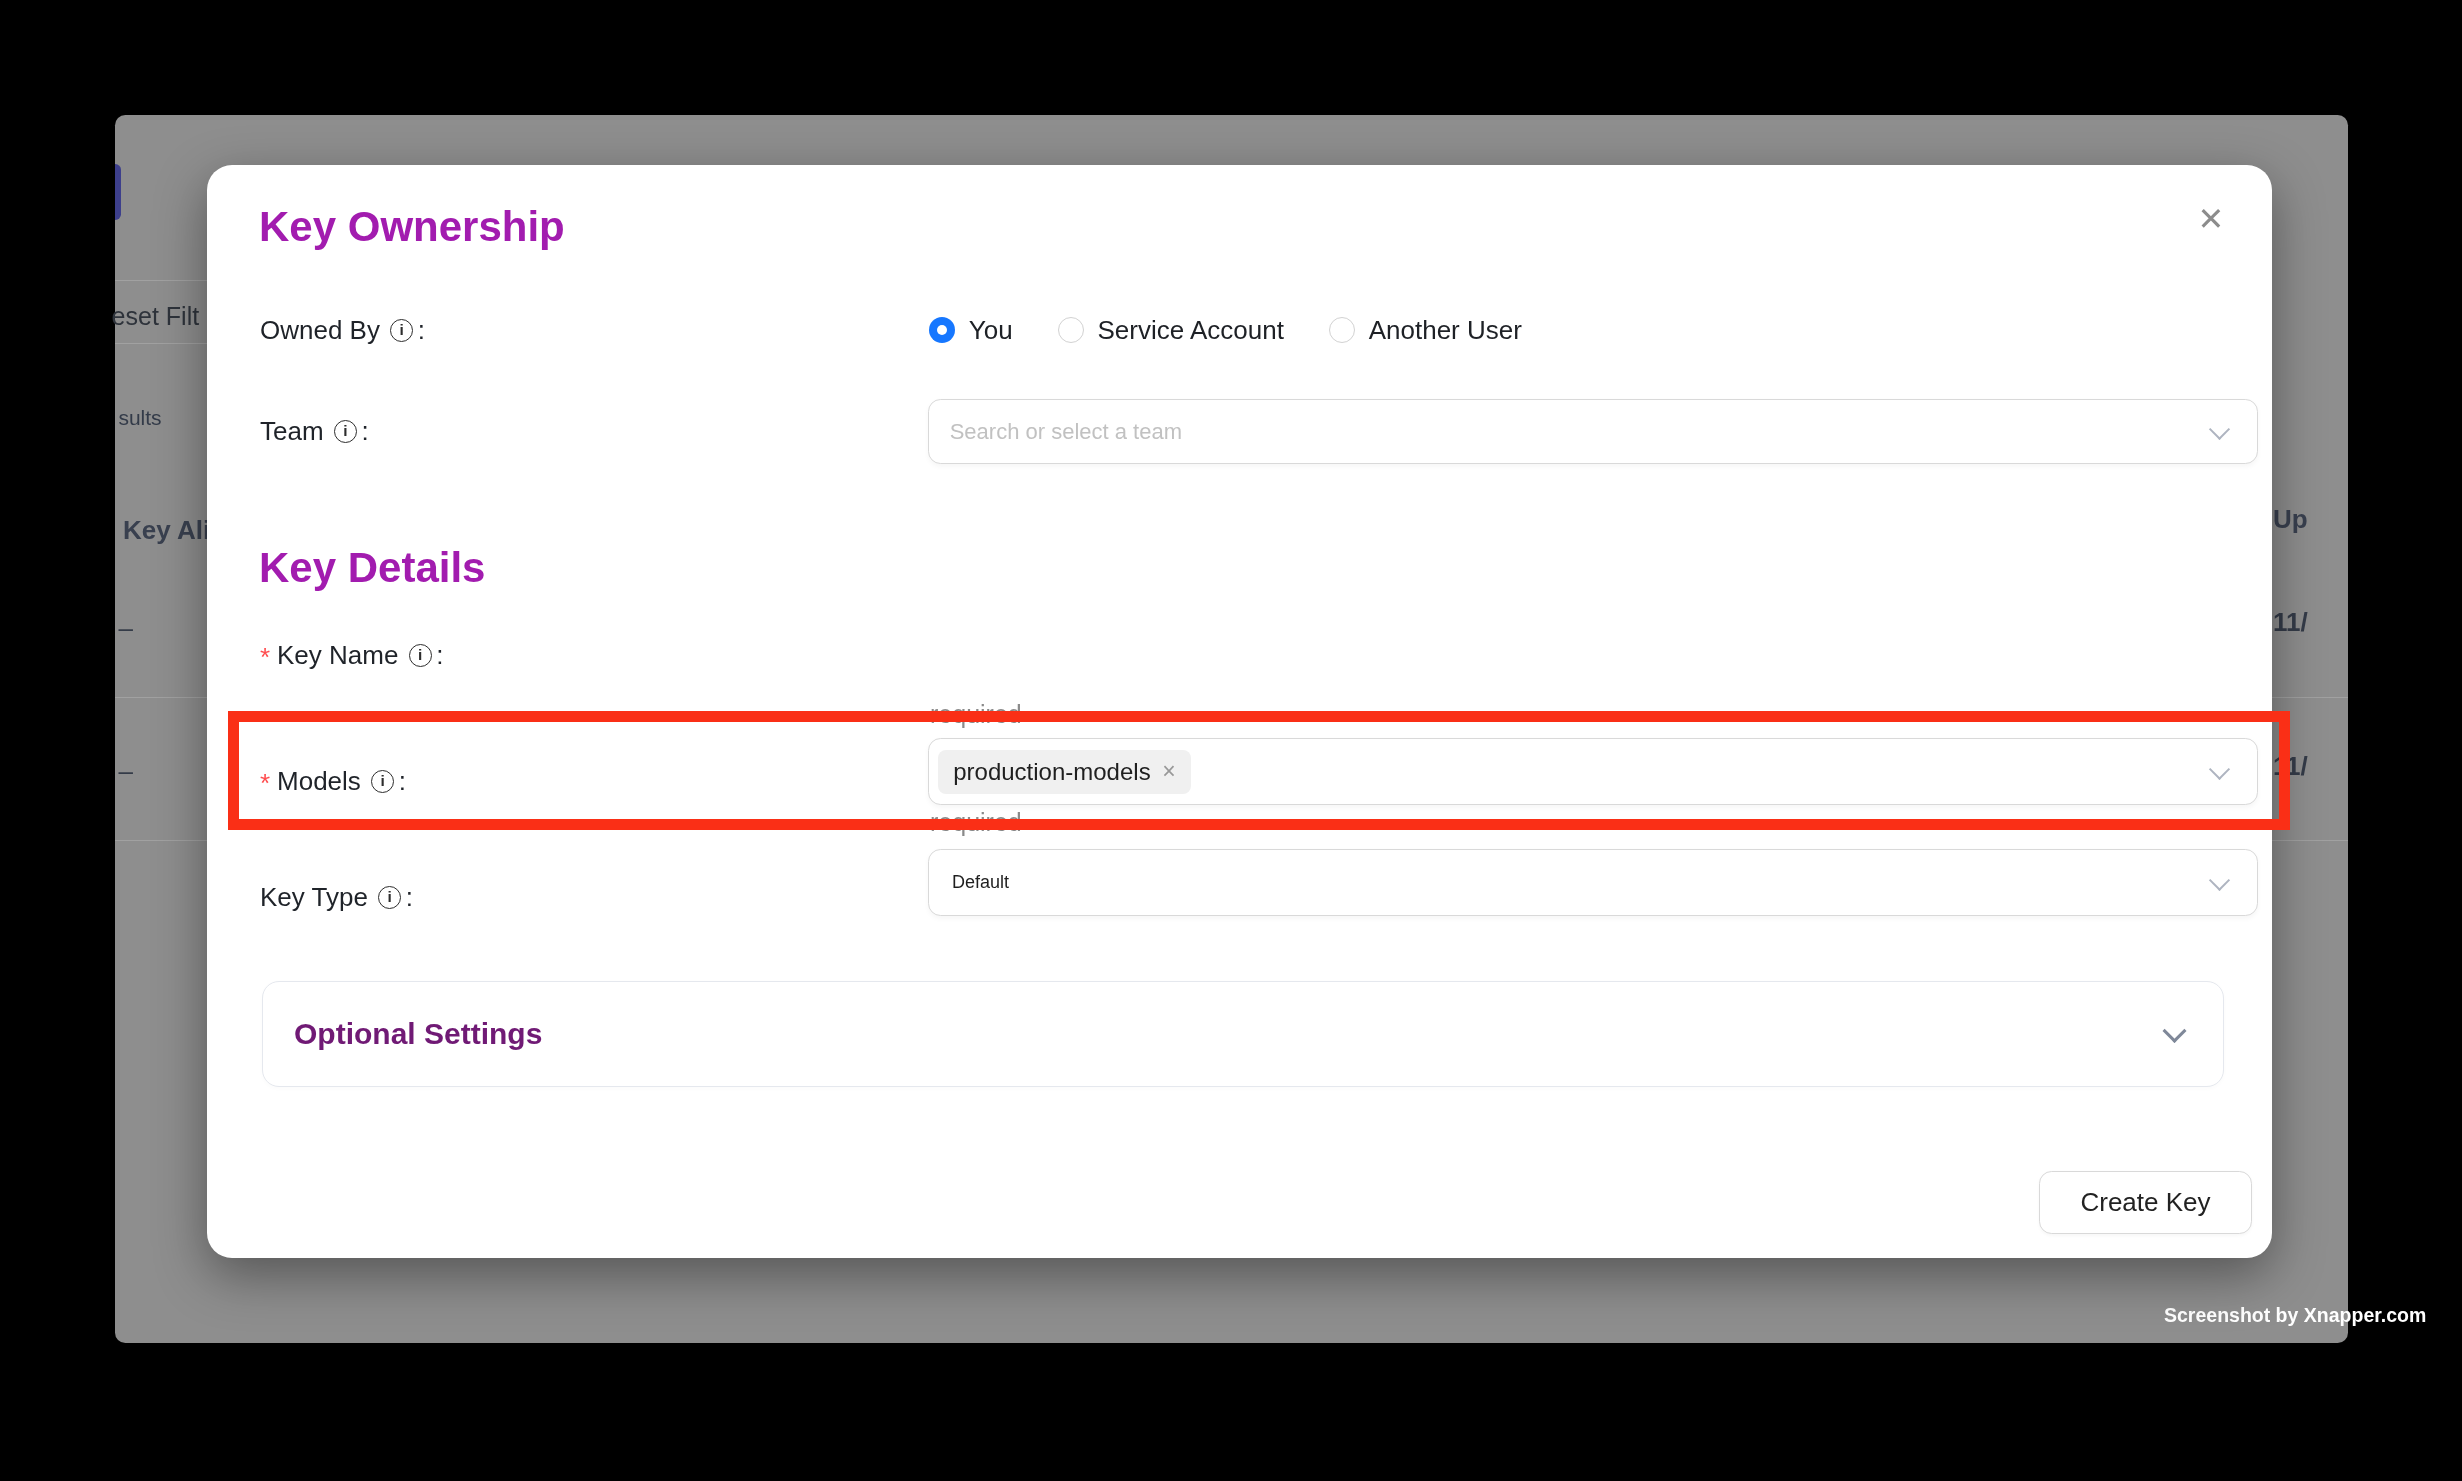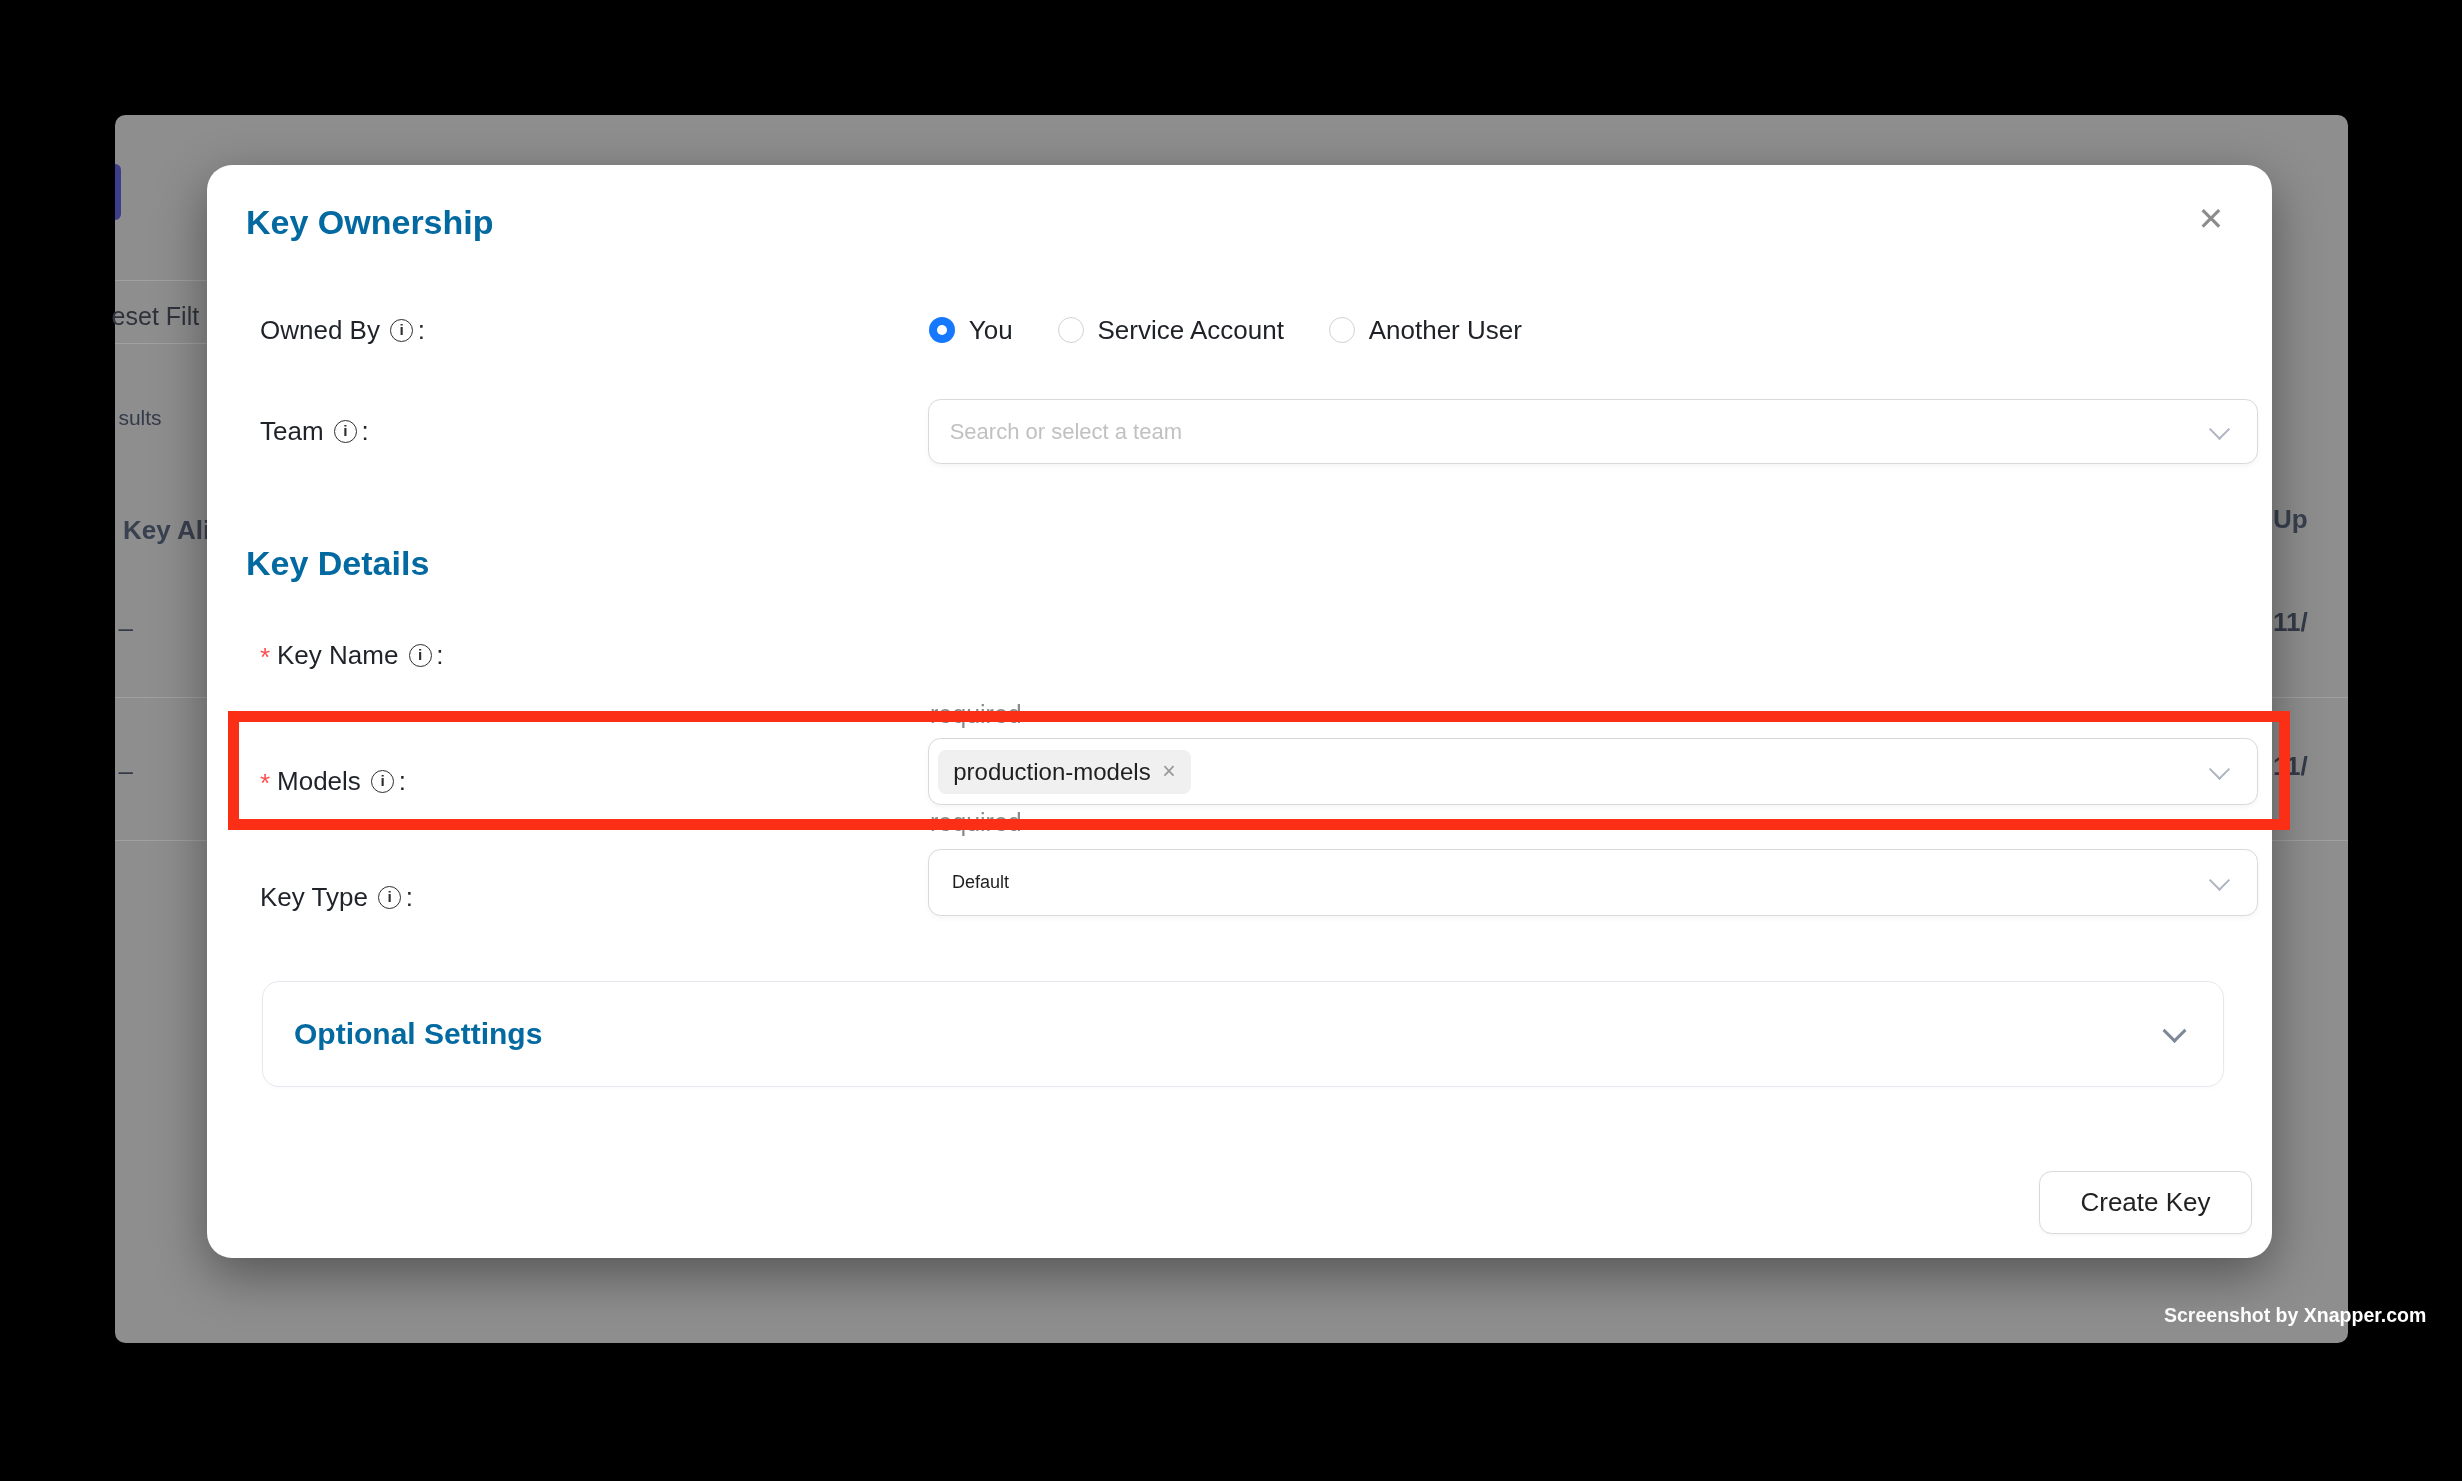--- a/index.html
+++ b/index.html
@@ -11,21 +11,21 @@
   .backdrop{position:absolute;left:115px;top:115px;width:2233px;height:1228px;
     background:#8e8e8e;border-radius:10.3px;}
   .hline{position:absolute;height:1.1px;background:#a1a1a1;}
   .dimtext{position:absolute;color:#343b48;white-space:nowrap;}
   .indigo-sliver{position:absolute;left:0;top:49px;width:5.7px;height:56px;
     background:#3d3f8c;border-radius:0 5.7px 5.7px 0;}
   
   .modal{position:absolute;left:207px;top:165px;width:2065px;height:1093px;
     background:#fff;border-radius:25px;box-shadow:0 17px 52px rgba(0,0,0,.4);z-index:10;}
   .modal *{box-sizing:border-box}
-  .m-title{position:absolute;left:39px;font-size:34px;font-weight:600;color:#0369a1;white-space:nowrap;}
+  .m-title{position:absolute;left:52px;font-size:42px;font-weight:600;color:#a21caf;white-space:nowrap;}
   .close-btn{position:absolute;left:1982px;top:32px;width:44px;height:44px;
     display:flex;align-items:center;justify-content:center;font-size:32px;color:#8c8c8c;cursor:pointer;}
   .lrow{position:absolute;left:53px;display:flex;align-items:center;height:40px;
     font-size:26px;color:#1f2329;white-space:nowrap;}
   .req{color:#ff4d4f;font-size:26px;margin-right:6.9px;transform:translateY(2.3px);}
   .info{width:23px;height:23px;border-radius:50%;border:1.7px solid #2d2d2d;
     display:inline-flex;align-items:center;justify-content:center;flex:0 0 auto;
     font-size:15.5px;font-weight:700;color:#2d2d2d;margin:0 4.6px 0 10.3px;}
   .colon{font-size:26px;color:#1f2329;}
   .sel-box{position:absolute;left:721px;width:1330px;background:#fff;border:1.1px solid #d9d9d9;
@@ -44,21 +44,21 @@
   .radio-row{position:absolute;left:722px;top:145px;height:40px;display:flex;align-items:center;gap:8px;}
   .radio-group{display:flex;align-items:center;margin-right:37px;cursor:pointer;}
   .radio{width:26px;height:26px;border-radius:50%;background:#fff;border:1.7px solid #d2d2d2;flex:0 0 auto;}
   .radio.sel{background:#1677ff;border:none;display:flex;align-items:center;justify-content:center;}
   .radio.sel::after{content:"";width:10.3px;height:10.3px;border-radius:50%;background:#fff;}
   .radio-label{margin-left:13.8px;font-size:26px;color:#1e2126;white-space:nowrap;}
   
   .opt-panel{position:absolute;left:55px;top:816px;width:1962px;height:106px;
     border:1.1px solid #e5e8ee;border-radius:17px;background:#fff;display:flex;align-items:center;
     box-shadow:0 1.7px 4.6px rgba(0,0,0,.02);cursor:pointer;}
-  .opt-title{margin-left:31px;font-size:30px;font-weight:600;color:#0369a1;}
+  .opt-title{margin-left:31px;font-size:30px;font-weight:600;color:#701a75;}
   .opt-chev{position:absolute;right:40px;top:50%;width:17px;height:17px;
     border-right:3.4px solid #7f8899;border-bottom:3.4px solid #7f8899;
     transform:translateY(-68%) rotate(45deg);}
   
   .create-btn{position:absolute;left:1832px;top:1006px;width:213px;height:63px;
     background:#fff;border:1.1px solid #d9d9d9;border-radius:12.6px;
     display:flex;align-items:center;justify-content:center;font-size:26px;color:#222;
     box-shadow:0 1.7px 3.4px rgba(0,0,0,.03);cursor:pointer;}
   
   .annotation{position:absolute;left:228px;top:711px;width:2062px;height:119px;

